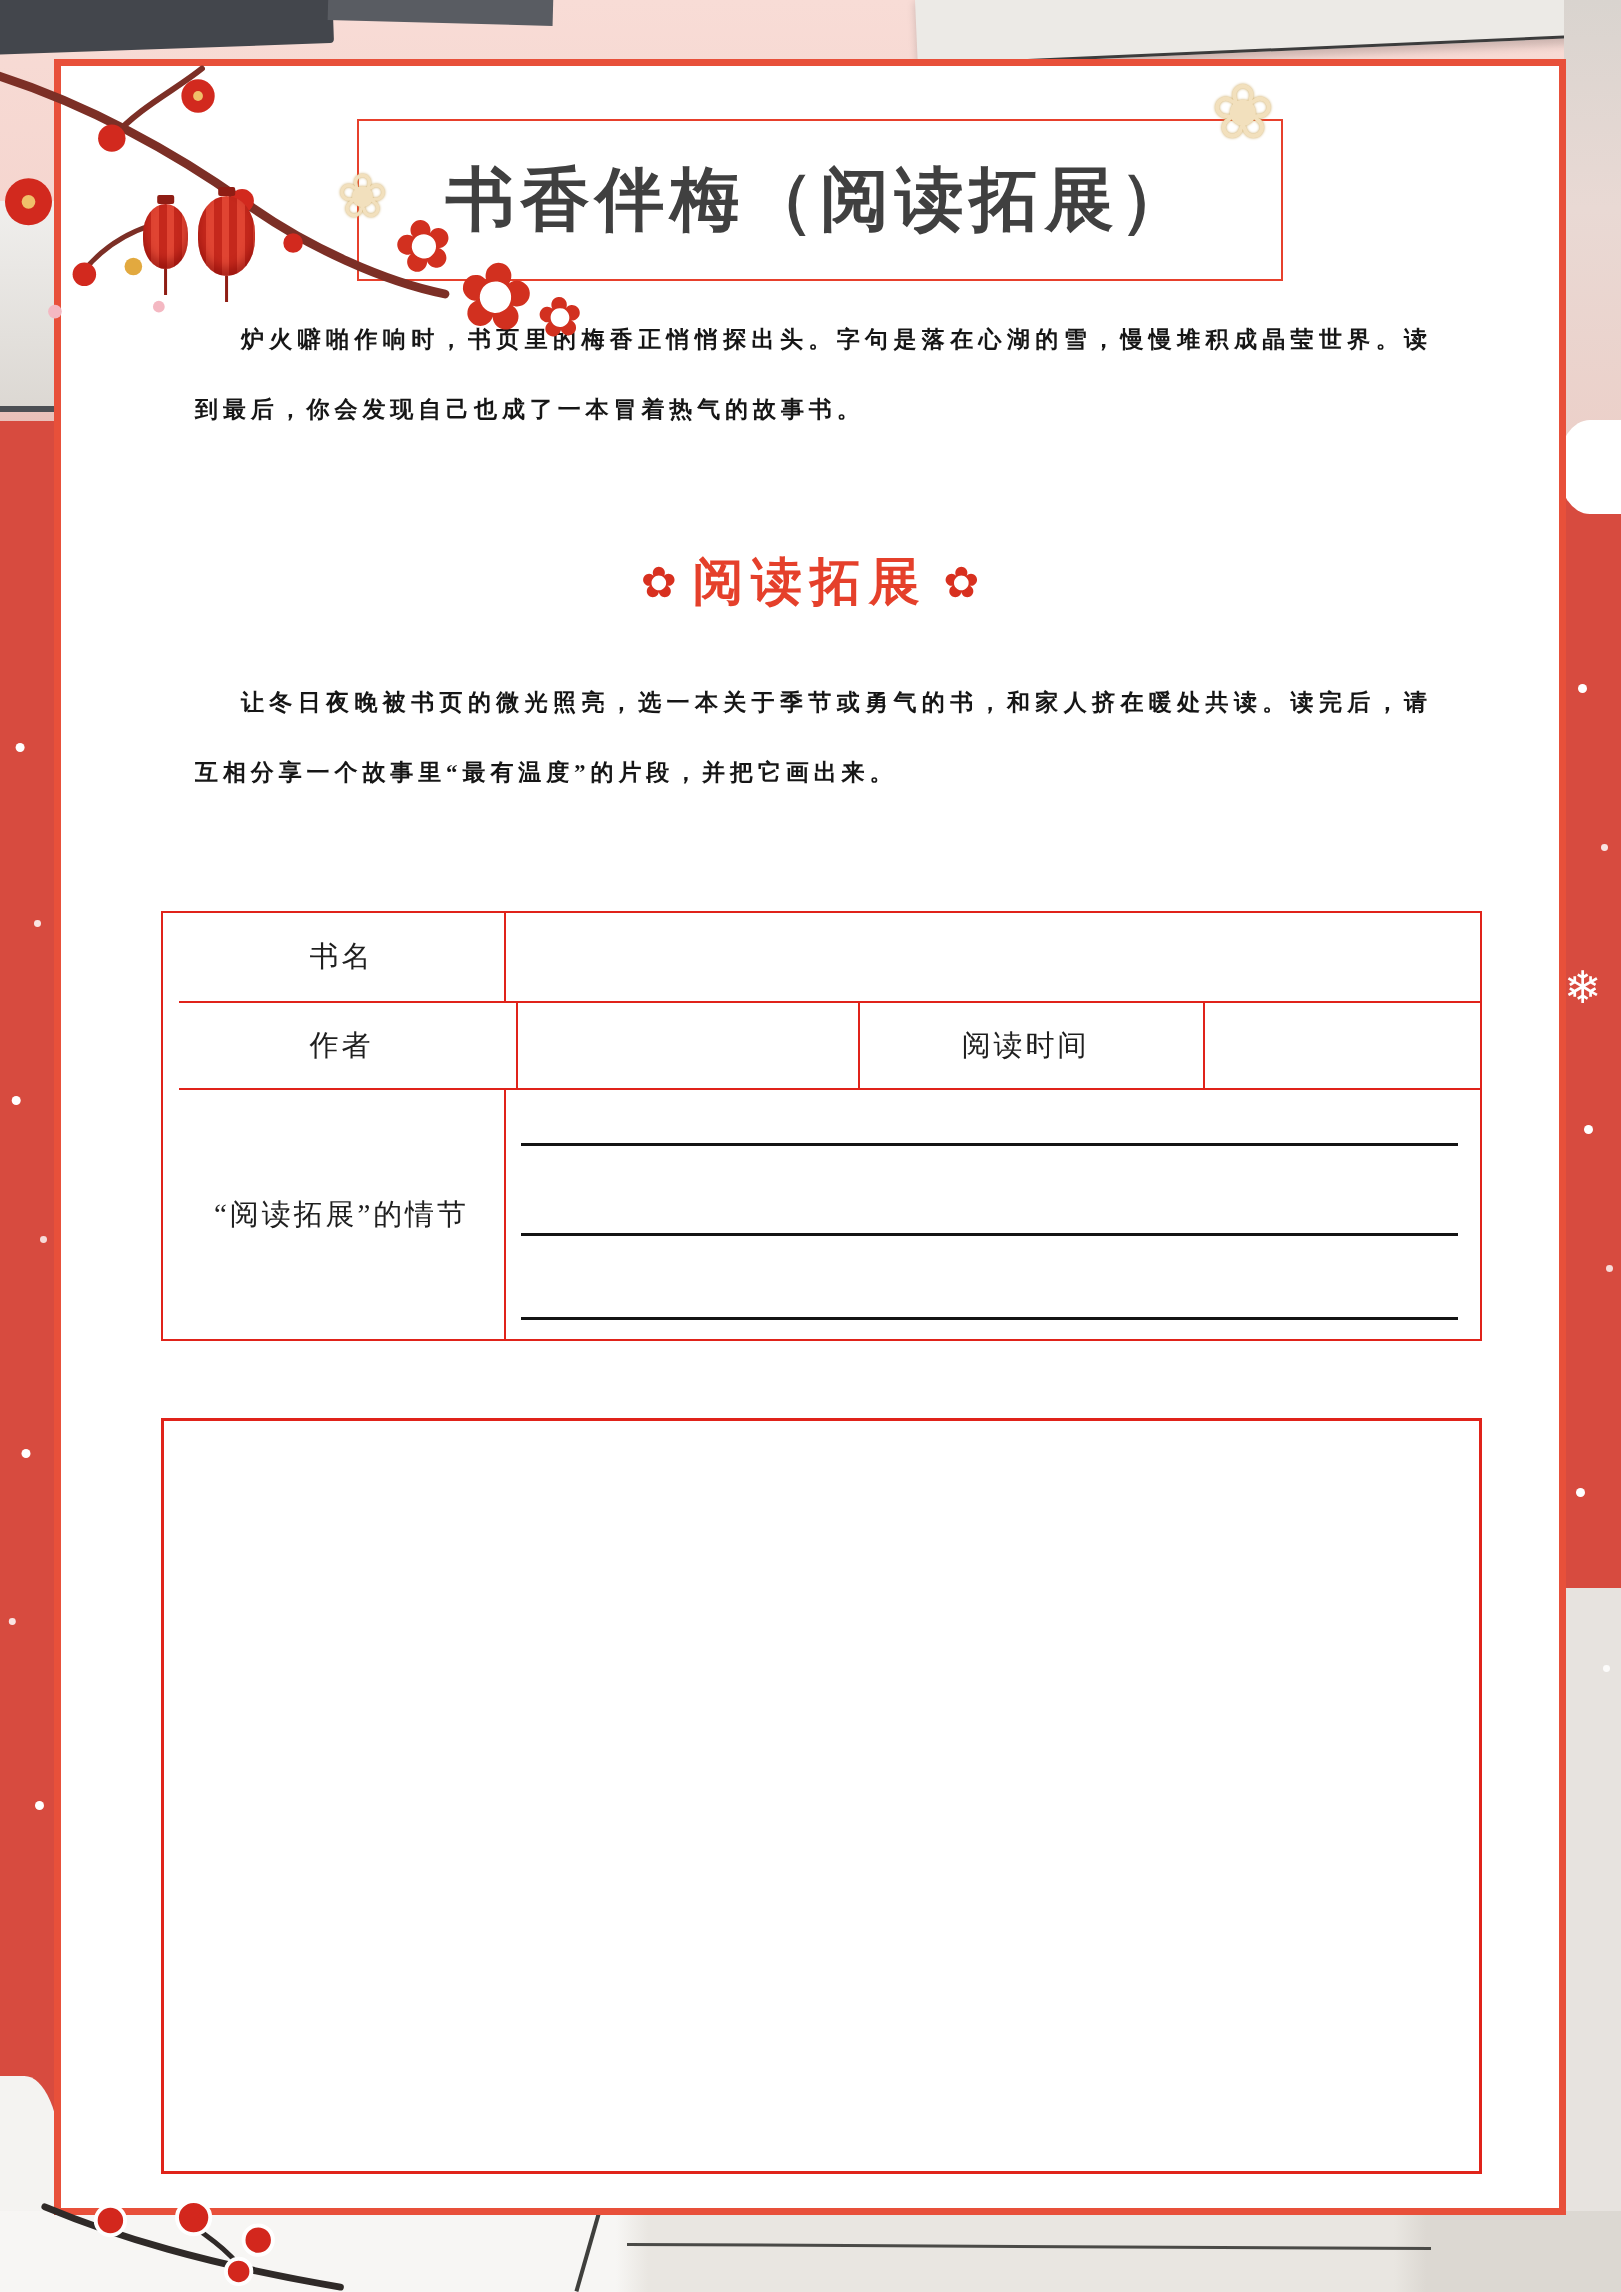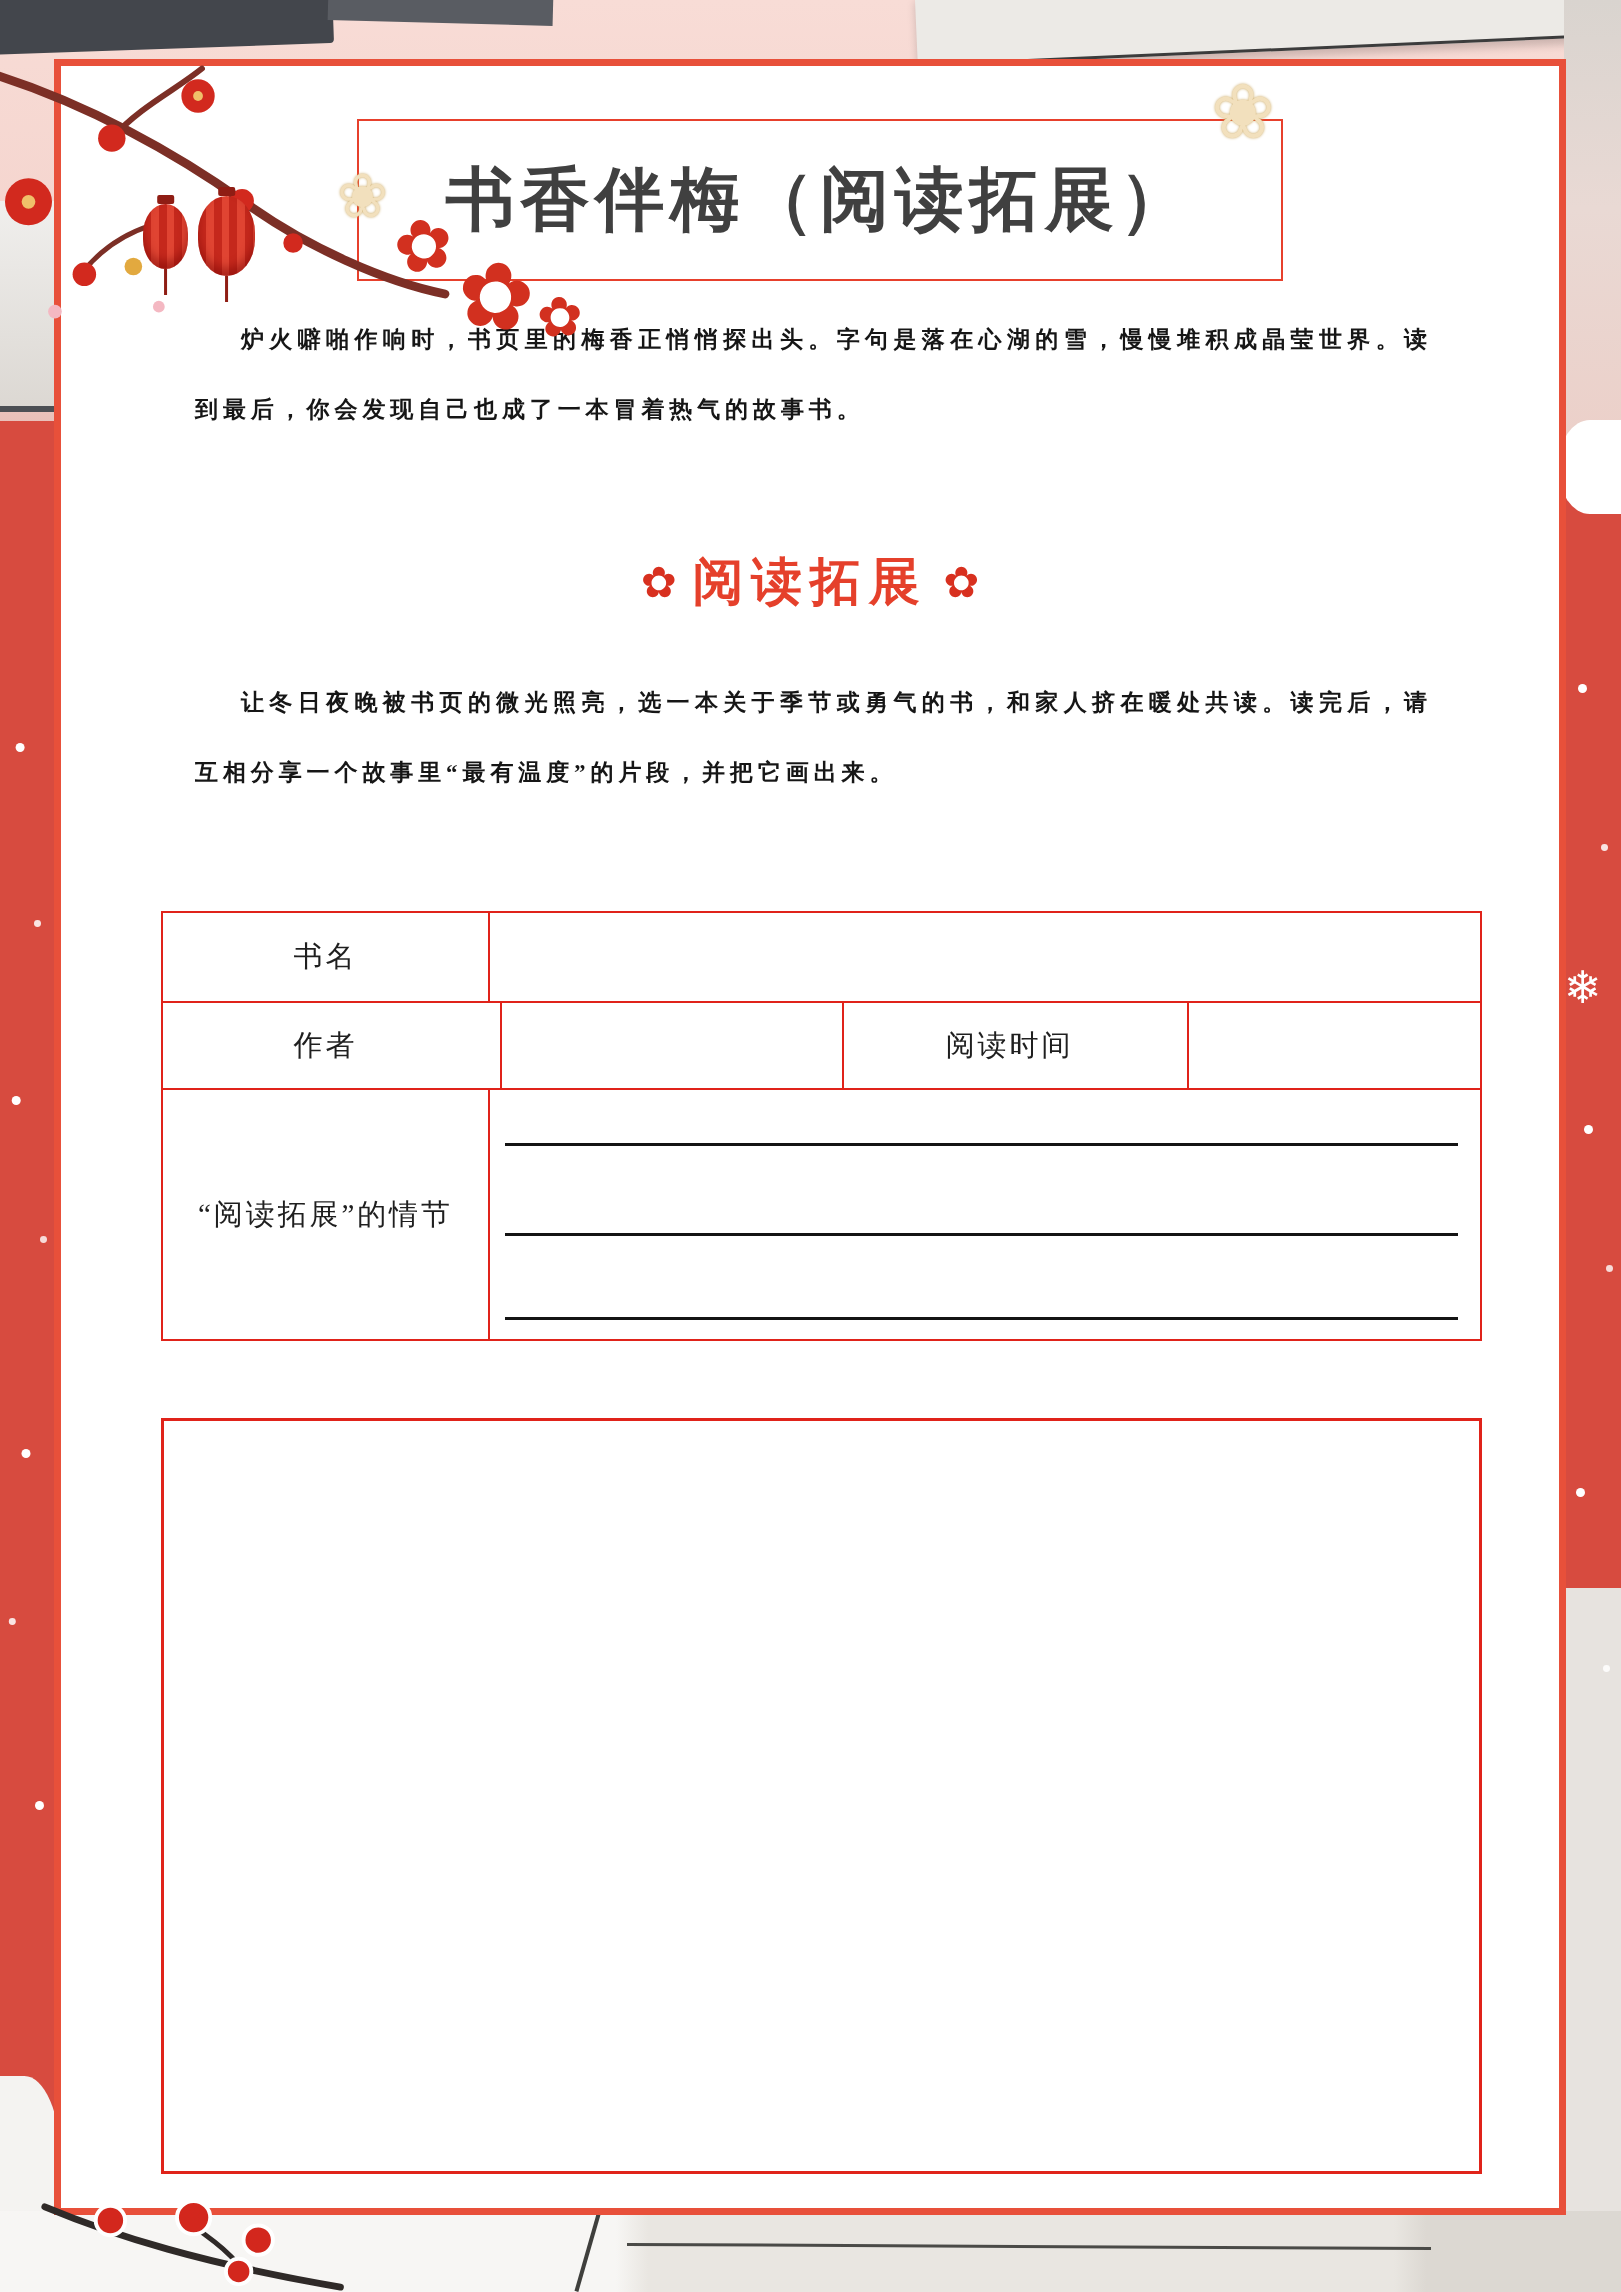--- a/index.html
+++ b/index.html
@@ -49,21 +49,21 @@
   .para-task { top:602px; }
 
   .section-heading { position:absolute; left:0; top:477px; width:100%; height:78px;
                      display:flex; align-items:center; justify-content:center; }
   .section-heading .htext { font-size:51px; font-weight:bold; color:#e5402b; letter-spacing:7.8px; }
   .flower-glyph { font-family:"DejaVu Sans",sans-serif; color:#d8301f; }
   .section-heading .flower-glyph { font-size:43px; margin:0 15.7px; }
 
   
   .wtable { position:absolute; left:100px; top:845px; width:1321px; border:2.9px solid #e0231a; background:#ffffff; }
-  .wrow { display:flex; border-top:2.9px solid #e0231a; }
+  .wrow { display:flex; border-top:2.9px solid #e0231a;margin-left:16px; }
   .wrow:first-child { border-top:none; }
   .wcell { border-left:2.9px solid #e0231a; display:flex; align-items:center; justify-content:center;
            font-size:29px; color:#1f1f1f; letter-spacing:2.9px; }
   .wcell:first-child { border-left:none; }
   .c-label { flex:0 0 325px; }
   .r1 { height:88px; } .r2 { height:87px;gap:12px; } .r3 { height:251px; } .rbanner { height:56px; }
   .c-fill { flex:1 1 auto; }
   .c-mid { flex:0 0 330px; }
   .c-time { flex:0 0 333px;text-align:center; }
   .lines-cell { position:relative; }

